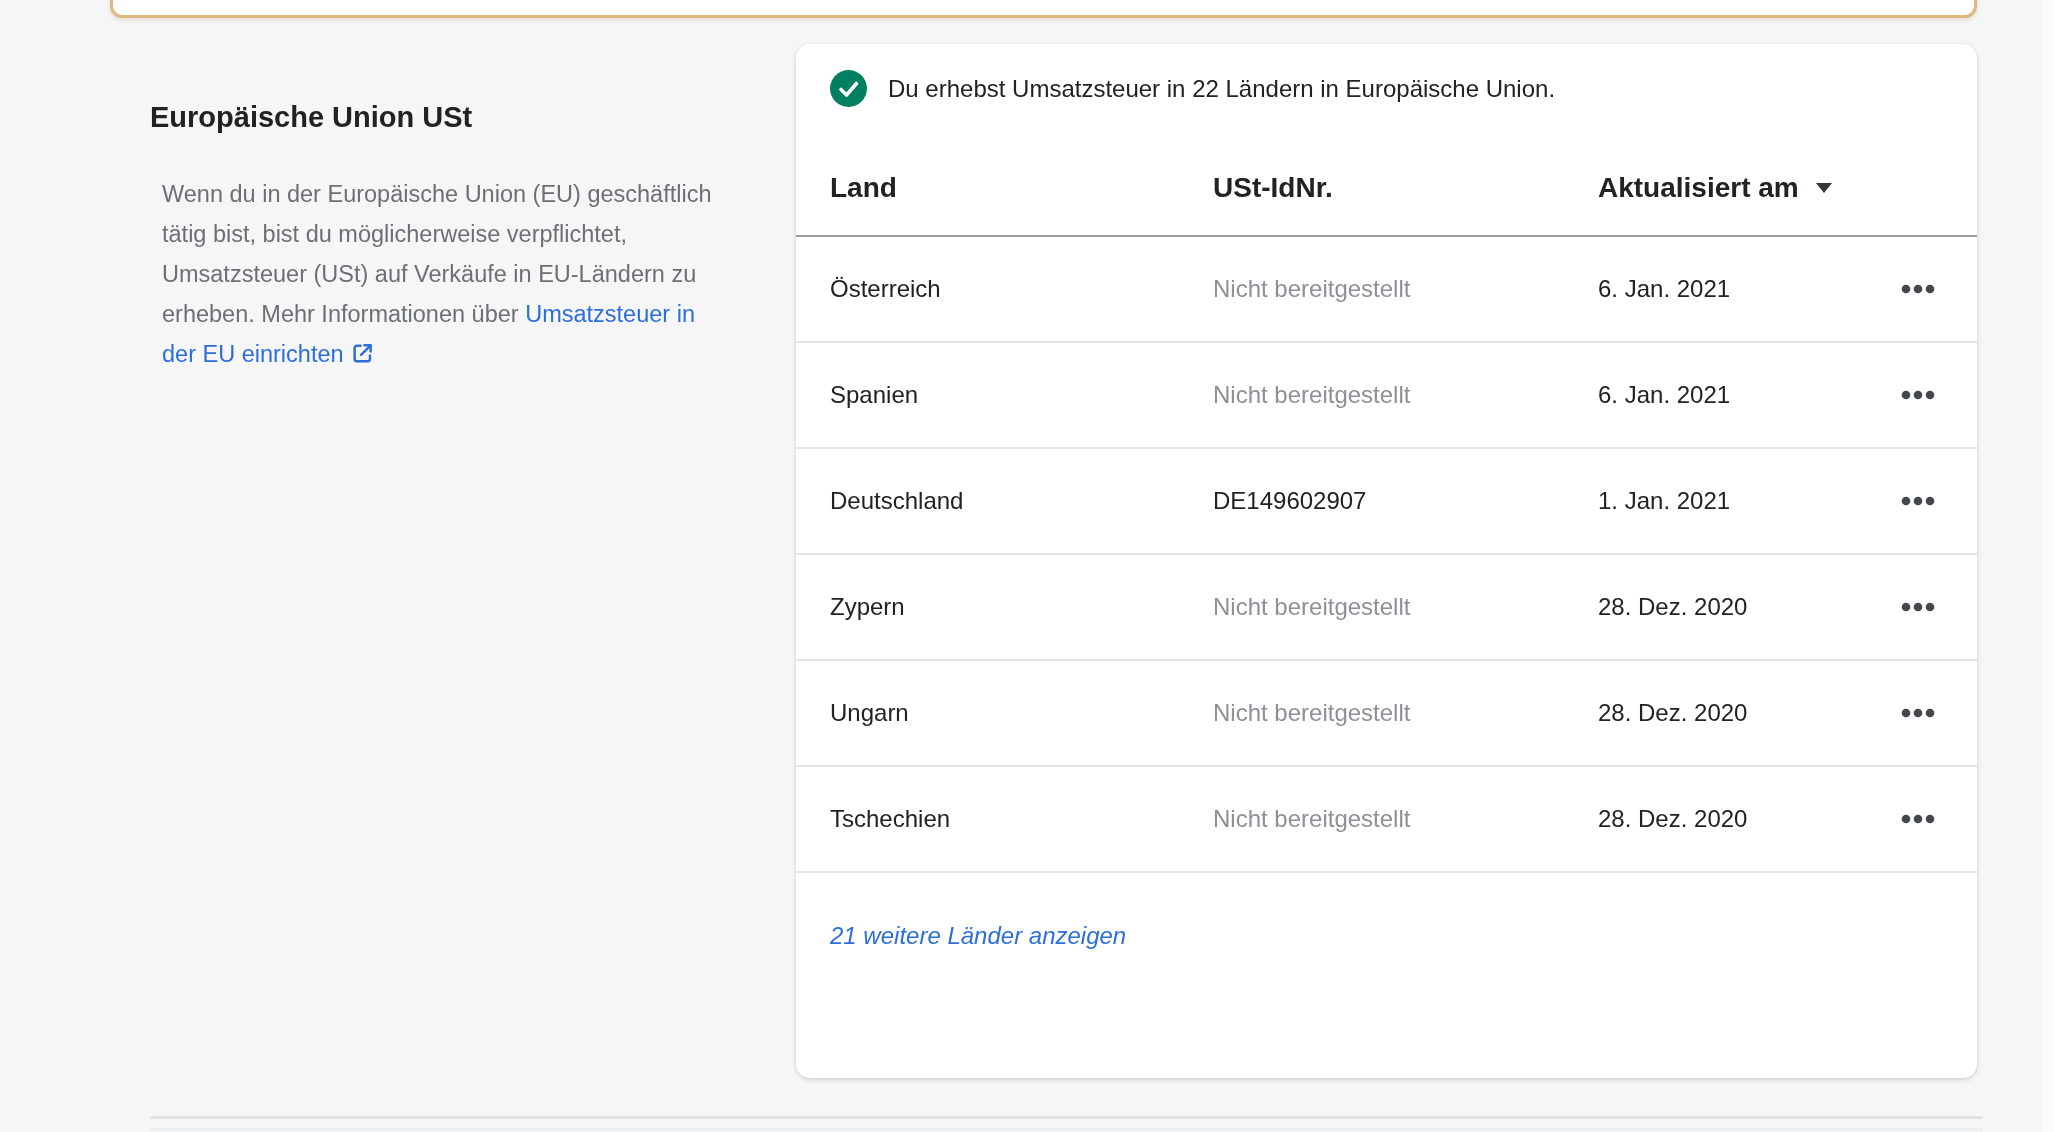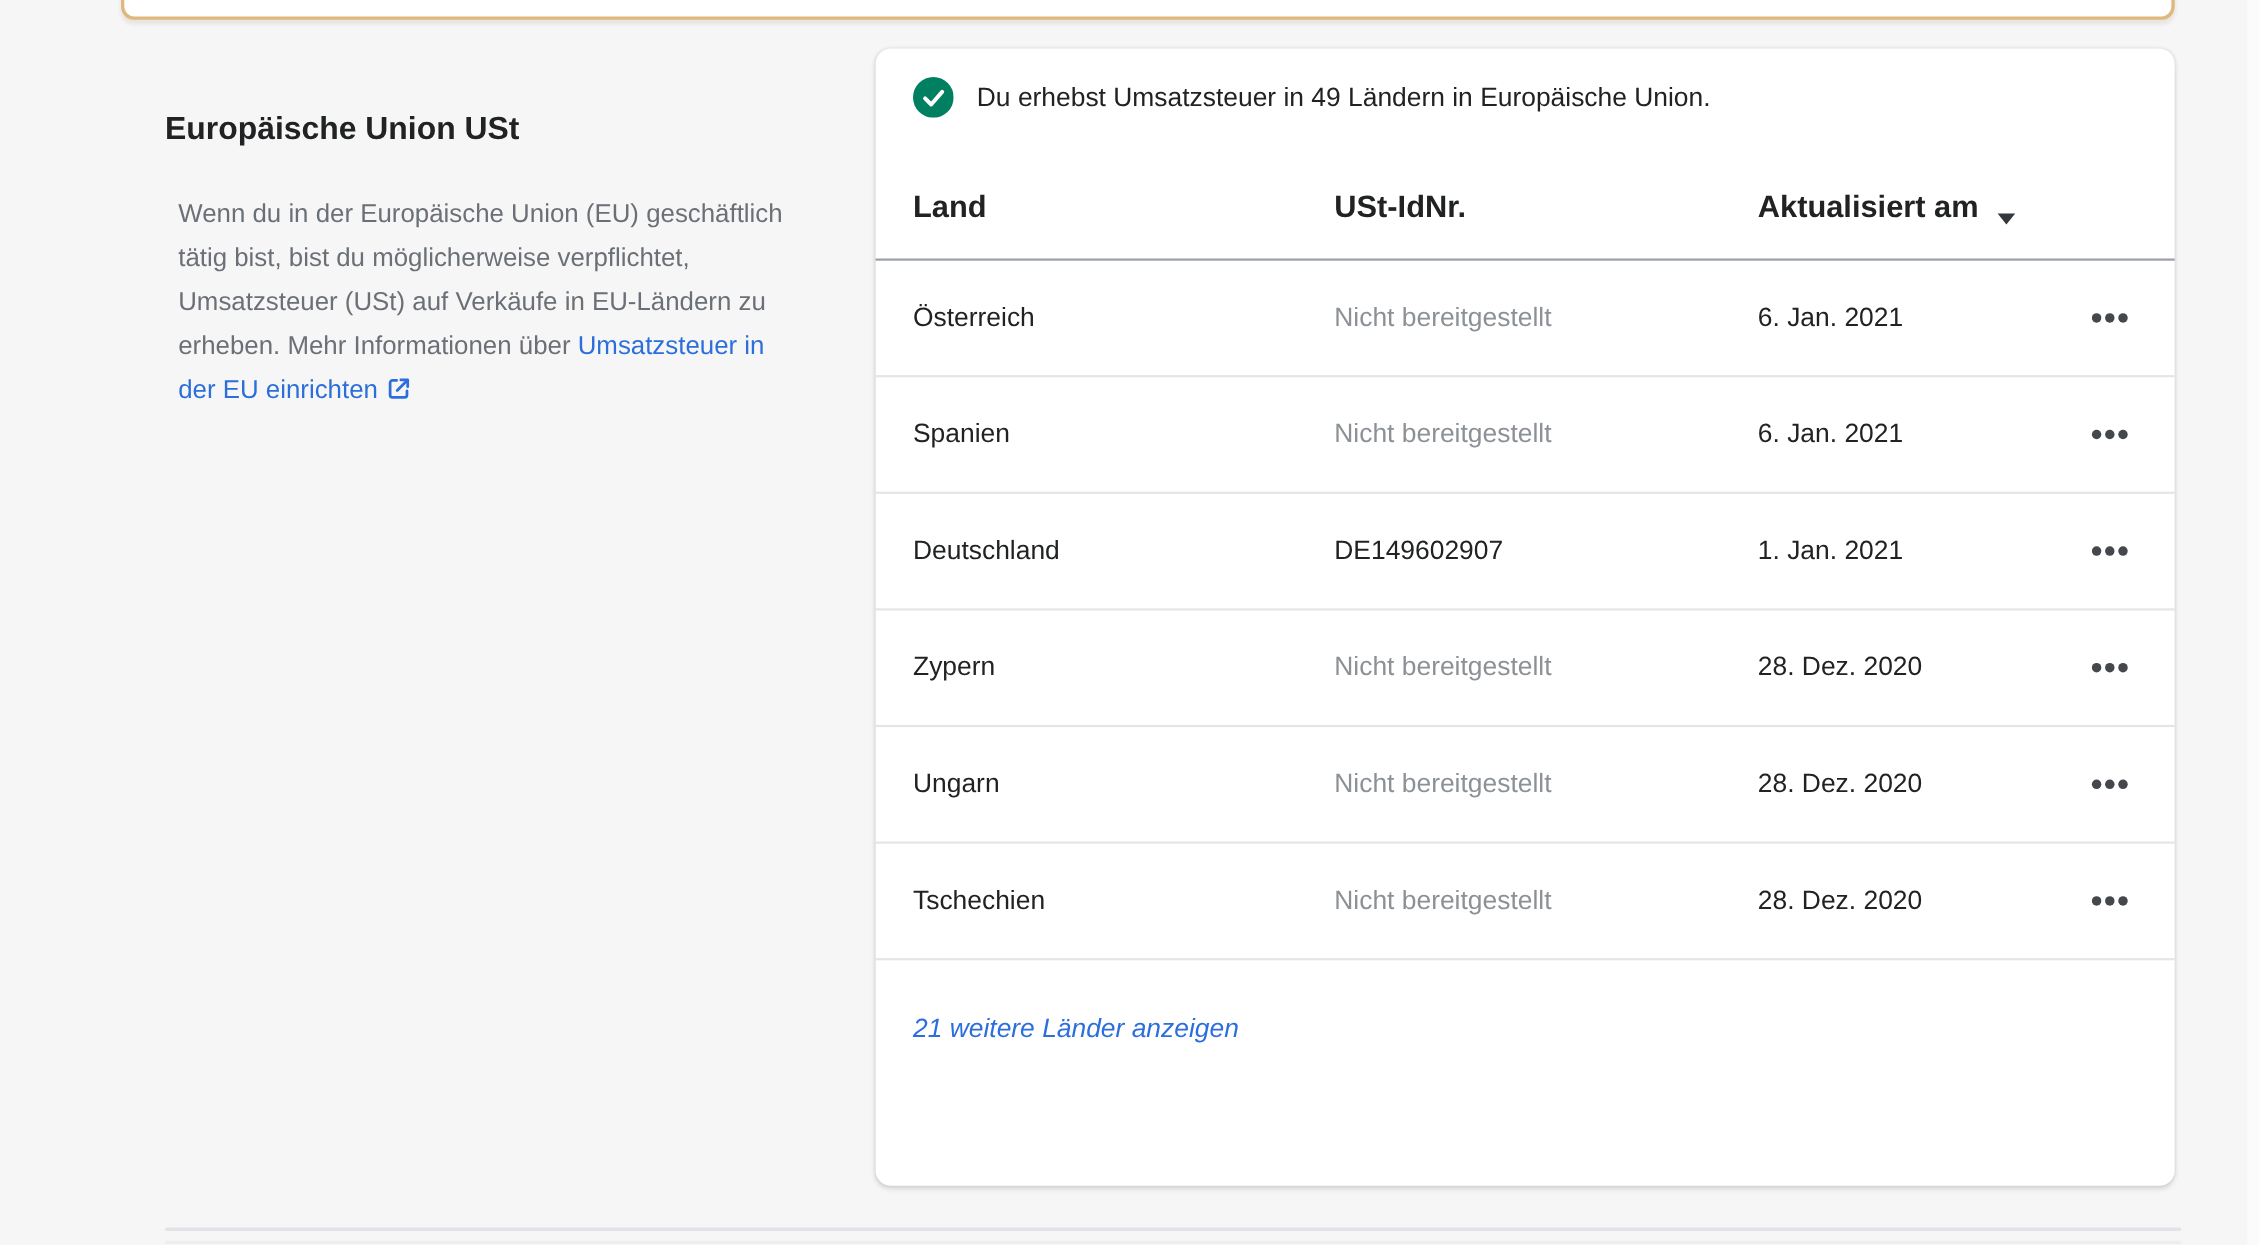--- a/index.html
+++ b/index.html
@@ -48,21 +48,21 @@
   .vat-table{margin-top:34px;}
   .thead,.trow{
     display:grid;
     grid-template-columns:383px 385px 1fr 60px;
     align-items:center;
     padding:0 36px 0 34px;
     box-sizing:border-box;
   }
   .thead{height:96px;border-bottom:2px solid #9aa0a5;}
   .th{font-size:28px;font-weight:700;color:#202223;}
-  .th-sort{display:inline-flex;align-items:flex-end;gap:17px;background:none;border:none;padding:0;font:inherit;color:inherit;cursor:pointer;}
+  .th-sort{display:inline-flex;align-items:center;gap:17px;background:none;border:none;padding:0;font:inherit;color:inherit;cursor:pointer;}
   .sort-caret{width:0;height:0;border-left:8px solid transparent;border-right:8px solid transparent;border-top:10px solid #33383d;}
 
   .trow{height:106px;border-bottom:2px solid #e4e5e7;}
   .cell{font-size:24px;color:#202223;}
   .cell.subdued{color:#8c9196;}
   .cell-actions{display:flex;justify-content:flex-end;}
   .kebab-btn{background:none;border:none;padding:10px 6px;cursor:pointer;display:flex;align-items:center;border-radius:6px;}
 
   .tfoot{height:125px;display:flex;align-items:center;padding:0 36px 0 34px;font-style:italic;}
   a.footer-link{font-size:24px;color:#2c6fdb;text-decoration:none;cursor:pointer;}
@@ -93,21 +93,21 @@
   <section class="card">
 
 
     <div class="status-row">
       <span style="display:flex;">
         <svg width="37" height="37" viewBox="0 0 37 37">
             <circle cx="18.5" cy="18.5" r="18.5" fill="#008060"></circle>
             <polyline points="11,19.5 16.5,25 26.5,13.5" fill="none" stroke="#ffffff" stroke-width="3.6" stroke-linecap="round" stroke-linejoin="round"></polyline>
           </svg>
       </span>
-      <span class="status-text">Du erhebst Umsatzsteuer in 49 Ländern in Europäische Union.</span>
+      <span class="status-text">Du erhebst Umsatzsteuer in 22 Ländern in Europäische Union.</span>
     </div>
 
     <div class="vat-table">
 
       <div class="thead">
         <div class="th">Land</div>
         <div class="th">USt-IdNr.</div>
         <div class="th">
           <button class="th-sort">
             <span>Aktualisiert am</span>

